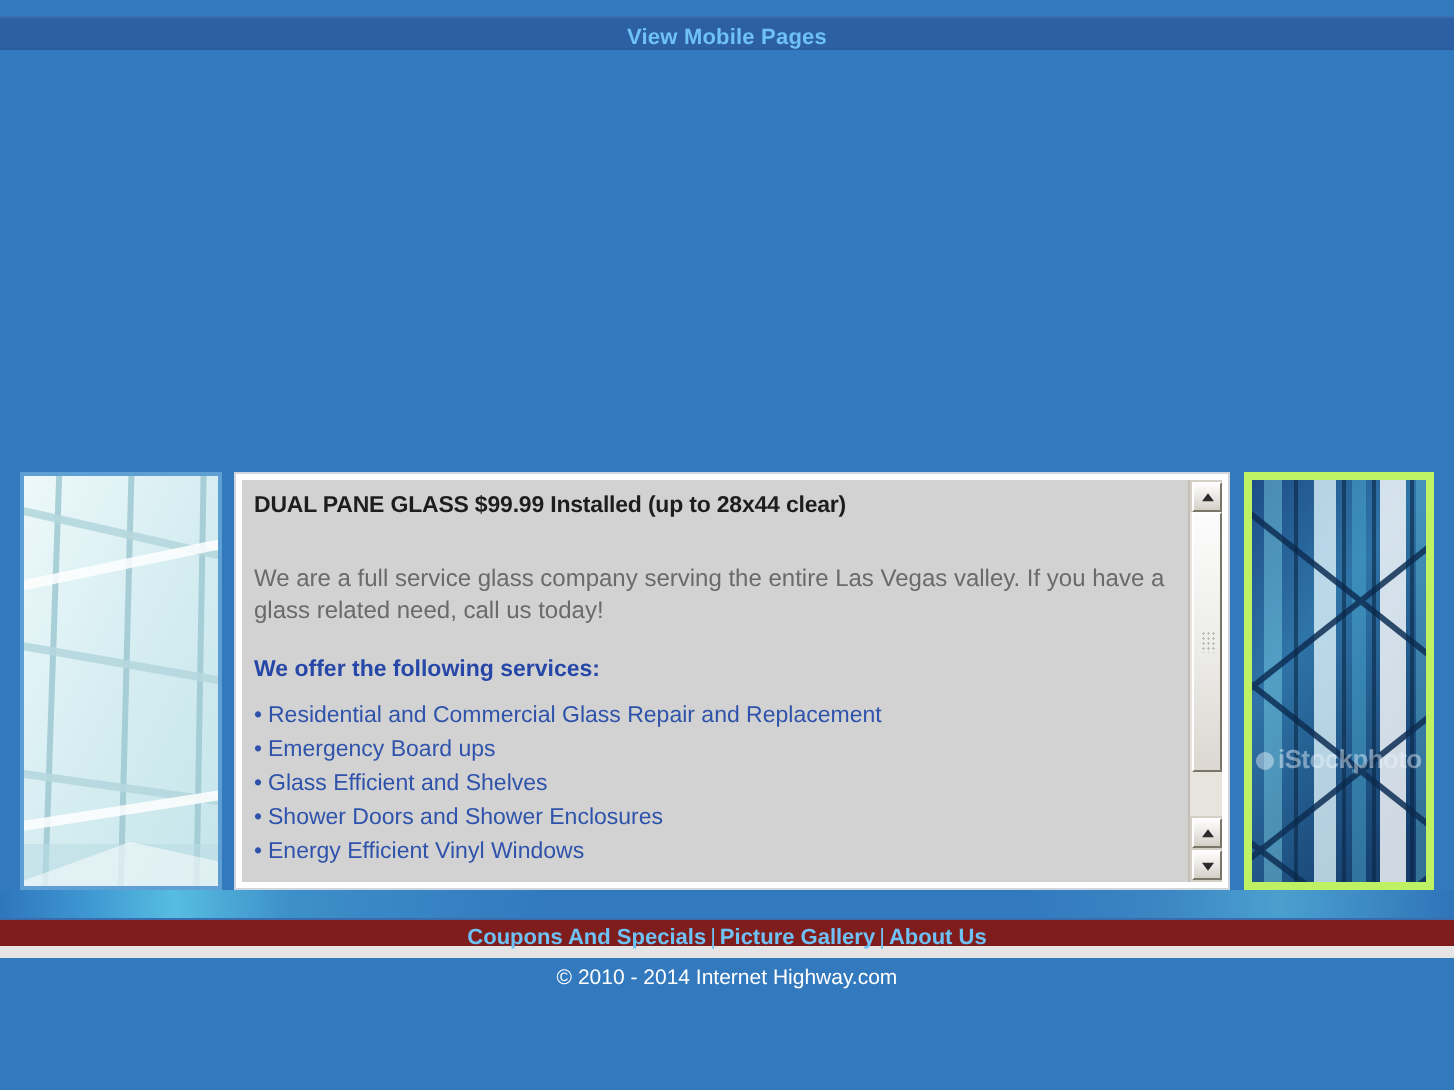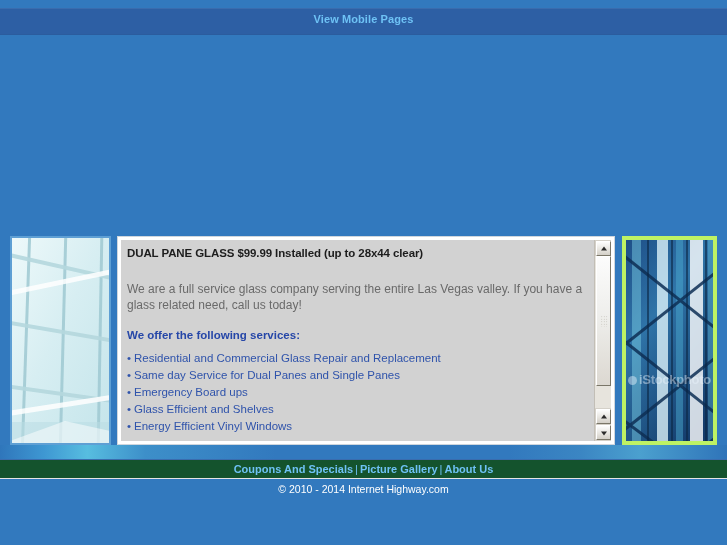--- a/index.html
+++ b/index.html
@@ -22,21 +22,21 @@
     height: 545px;
     background: #3279be;
   }
 
   
   .topbar {
     position: absolute;
     left: 0;
     top: 8px;
     width: 727px;
-    height: 27px;
+    height: 17px;
     background: #2d5fa4;
     border-top: 1px solid #3a6cae;
     border-bottom: 1px solid #2b5c9e;
     box-sizing: border-box;
     text-align: center;
     text-decoration: underline;
   }
   .topbar-link {
     display: inline-block;
     line-height: 19px;
@@ -276,23 +276,23 @@
       #3279be 38%, #3279be 70%, #3b86c3 80%, #4ba0cf 88%, #2f74b9 100%);
   }
 
   
   .footer-bar {
     position: absolute;
     left: 0;
     top: 459px;
     width: 727px;
     height: 20px;
-    background: #14532d;
+    background: #7f1d1d;
     border-top: 1px solid #3a6cae;
-    border-bottom: 1px solid #e5e5e5;
+    border-bottom: 6px solid #e5e5e5;
     box-sizing: border-box;
     text-align: center;
   }
   .footer-nav {
     line-height: 18px;
     font-size: 11px;
     font-weight: bold;
     color: #6ec2f5;
     white-space: nowrap;
   }
@@ -364,27 +364,27 @@
 
           <p class="para">We are a full service glass company serving the entire Las Vegas valley. If you have a glass related need, call us today!</p>
 
           <p class="subhead">We offer the following services:</p>
 
           <ul class="svc-list">
             <li>
               <span class="bullet">•</span><span>Residential and Commercial Glass Repair and Replacement</span>
             </li>
             <li>
-              <span class="bullet">•</span><span>Same day Service for Dual Panes and Single Panes</span>
-            </li>
-            <li>
               <span class="bullet">•</span><span>Emergency Board ups</span>
             </li>
             <li>
               <span class="bullet">•</span><span>Glass Efficient and Shelves</span>
+            </li>
+            <li>
+              <span class="bullet">•</span><span>Shower Doors and Shower Enclosures</span>
             </li>
             <li>
               <span class="bullet">•</span><span>Energy Efficient Vinyl Windows</span>
             </li>
 
           </ul>
         </div>
 
         <div class="scrollbar">
           <div class="sb-track">

